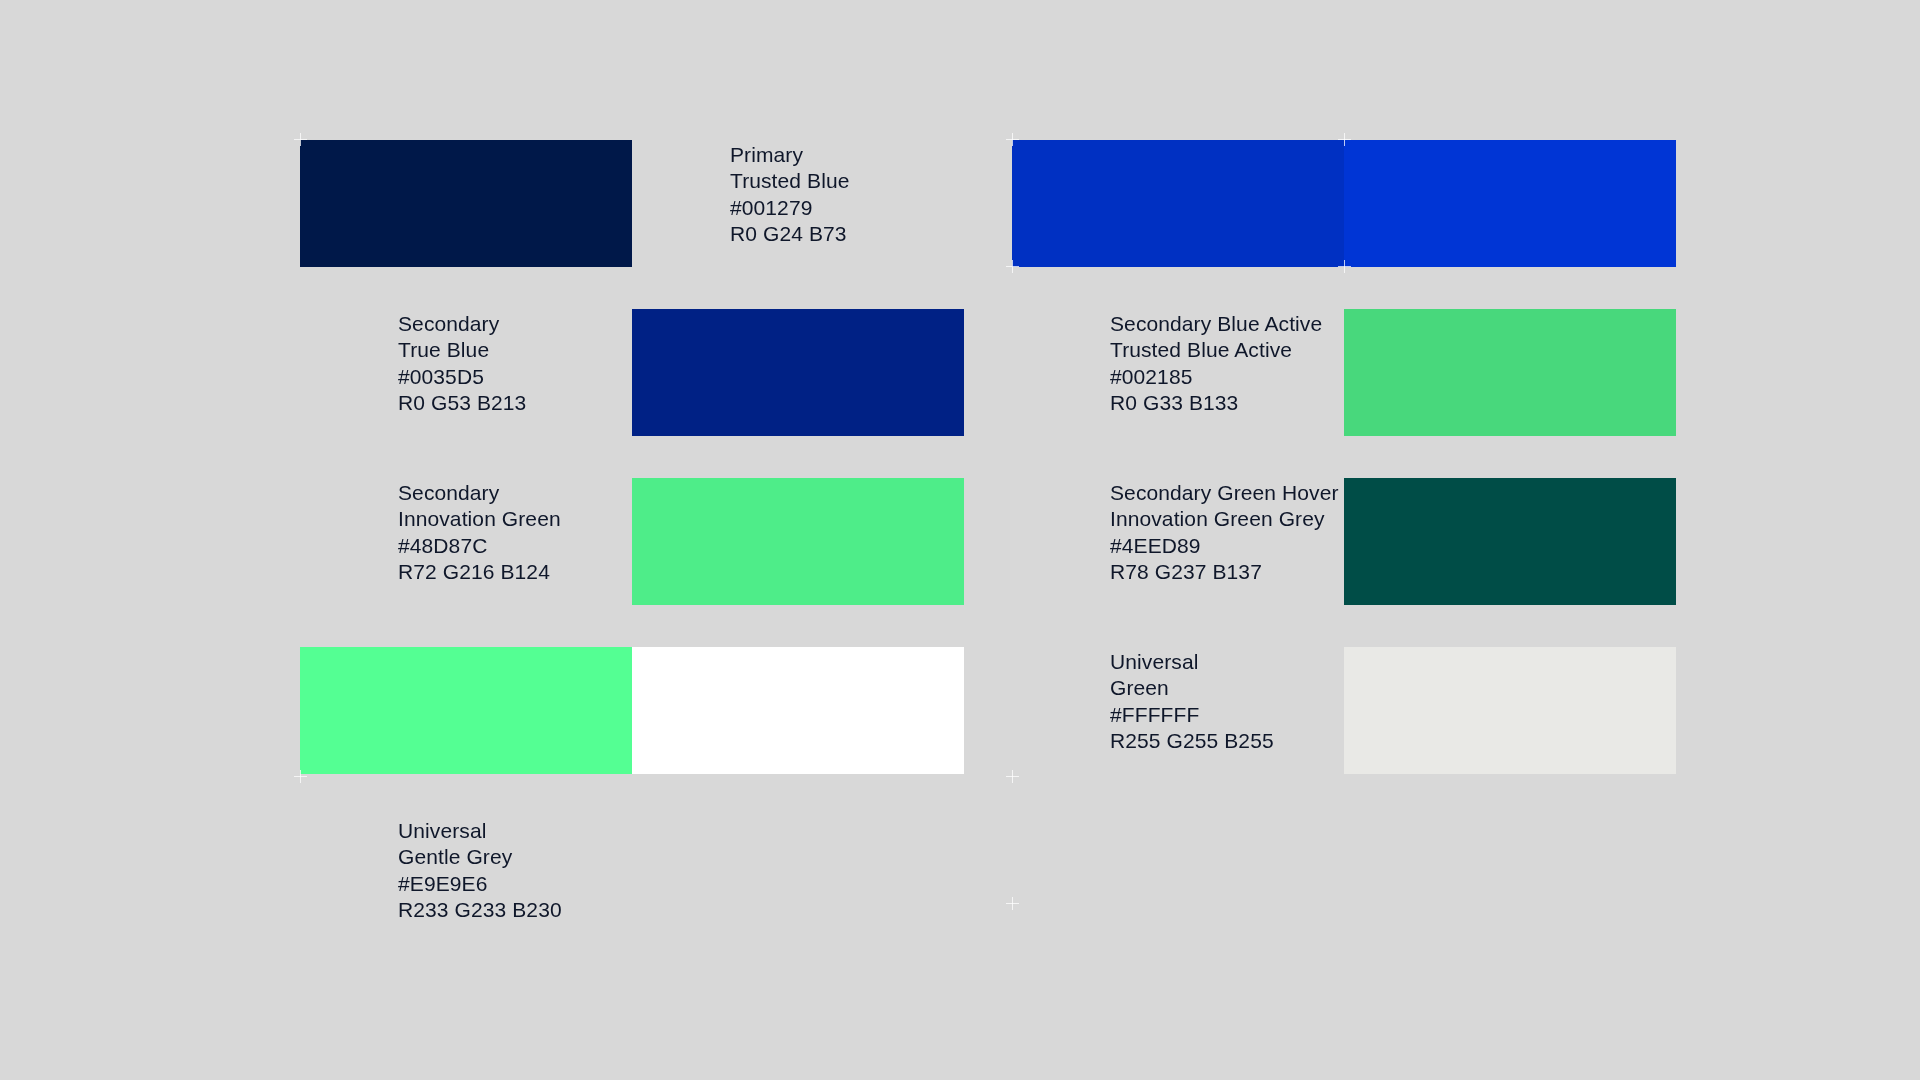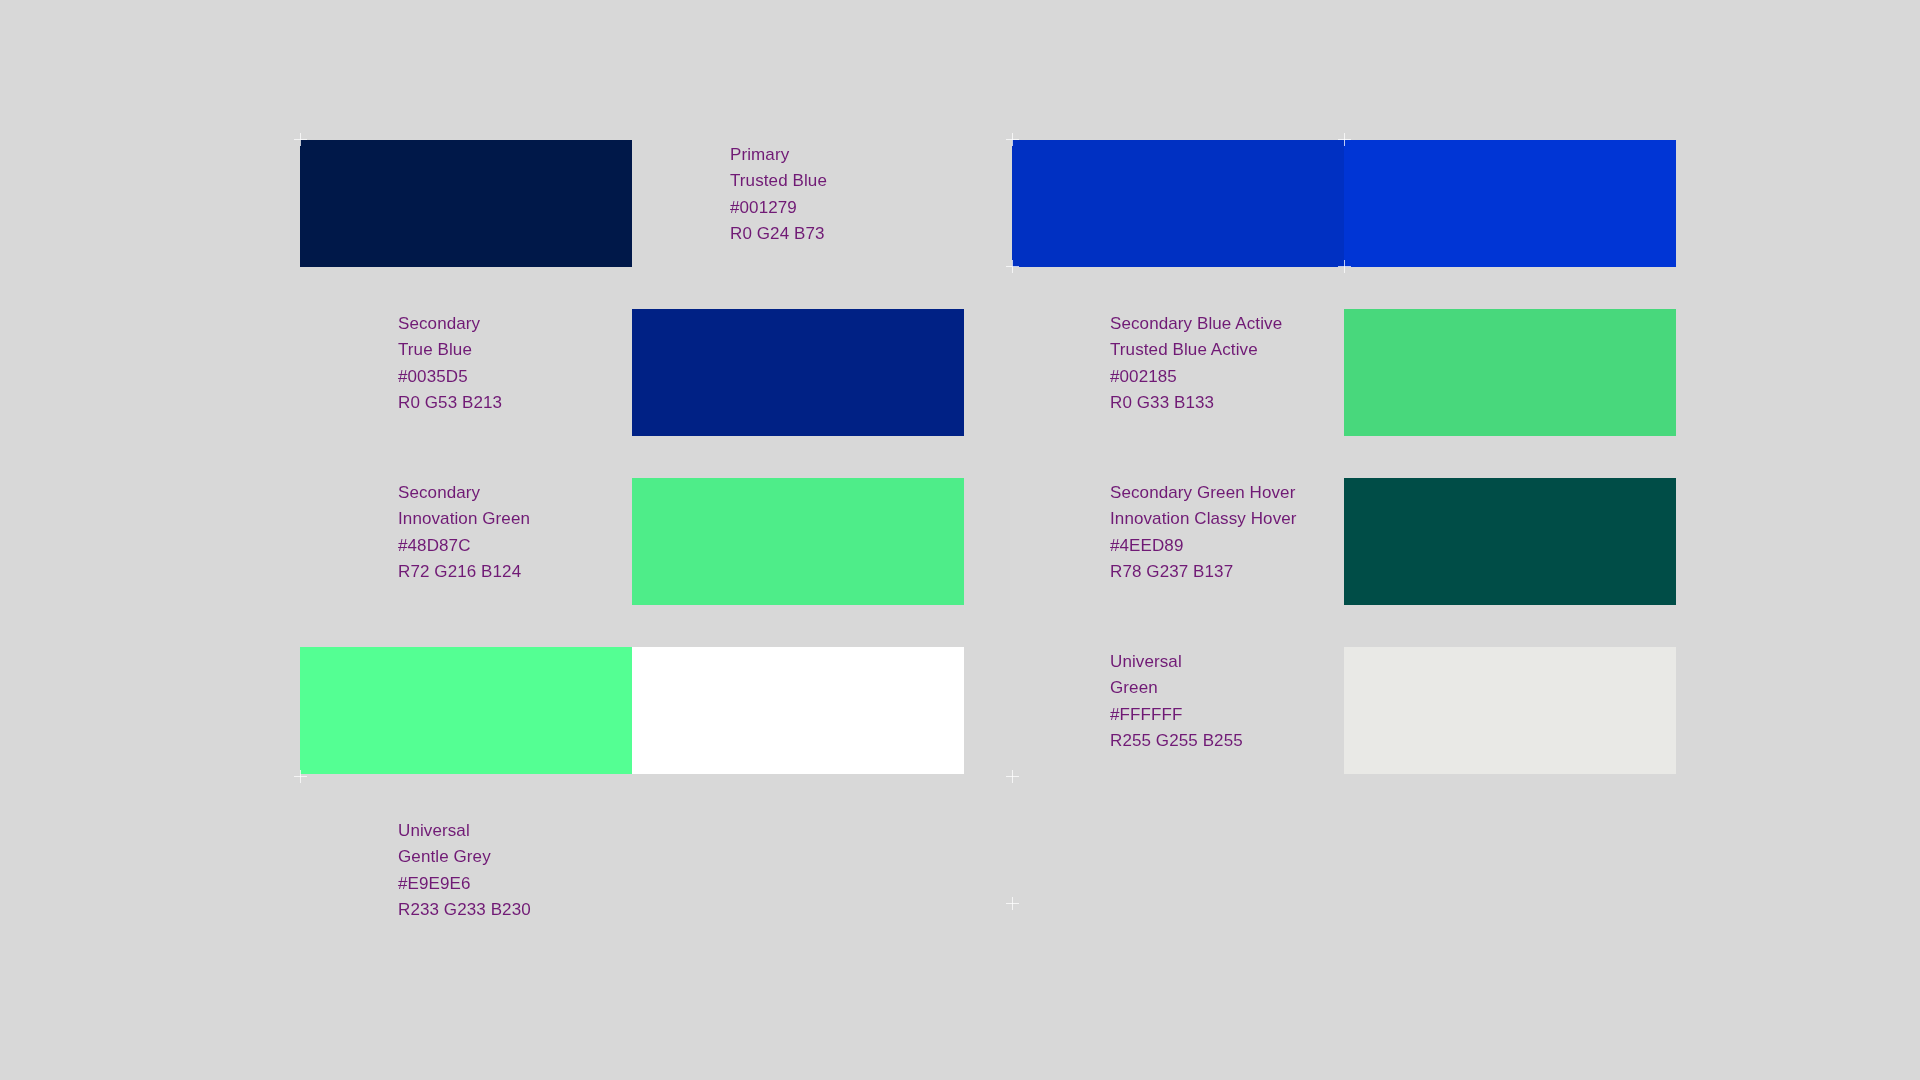--- a/index.html
+++ b/index.html
@@ -32,23 +32,23 @@
   }
   .swatch-spec {
     padding-left: 98px;
     padding-top: 2px;
     box-sizing: border-box;
     display: flex;
     flex-direction: column;
     justify-content: flex-start;
   }
   .spec-line {
-    font-size: 17px;
+    font-size: 21px;
     line-height: 26.4px;
-    color: #701a75;
+    color: #0f172a;
     letter-spacing: 0.1px;
     white-space: nowrap;
   }
   .corner-mark {
     position: absolute;
     width: 13px;
     height: 13px;
     pointer-events: none;
   }
   .corner-mark::before,
@@ -100,21 +100,21 @@
     <div class="swatch" style="background: rgb(72, 216, 124);"></div>
     <div class="swatch-spec">
       <div class="spec-line">Secondary</div>
       <div class="spec-line">Innovation Green</div>
       <div class="spec-line">#48D87C</div>
       <div class="spec-line">R72 G216 B124</div>
     </div>
     <div class="swatch" style="background: rgb(78, 237, 137);"></div>
     <div class="swatch-spec">
       <div class="spec-line">Secondary Green Hover</div>
-      <div class="spec-line">Innovation Classy Hover</div>
+      <div class="spec-line">Innovation Green Grey</div>
       <div class="spec-line">#4EED89</div>
       <div class="spec-line">R78 G237 B137</div>
     </div>
     <div class="swatch" style="background: rgb(0, 77, 71);"></div>
     <div class="swatch" style="background: rgb(84, 255, 147);"></div>
     <div class="swatch" style="background: rgb(255, 255, 255);"></div>
     <div class="swatch-spec">
       <div class="spec-line">Universal</div>
       <div class="spec-line">Green</div>
       <div class="spec-line">#FFFFFF</div>

